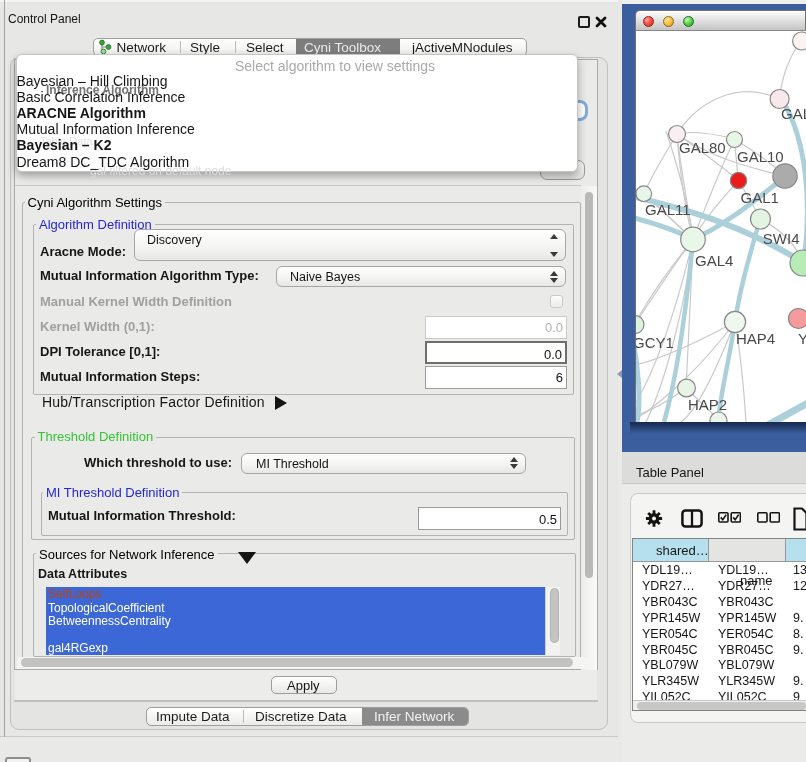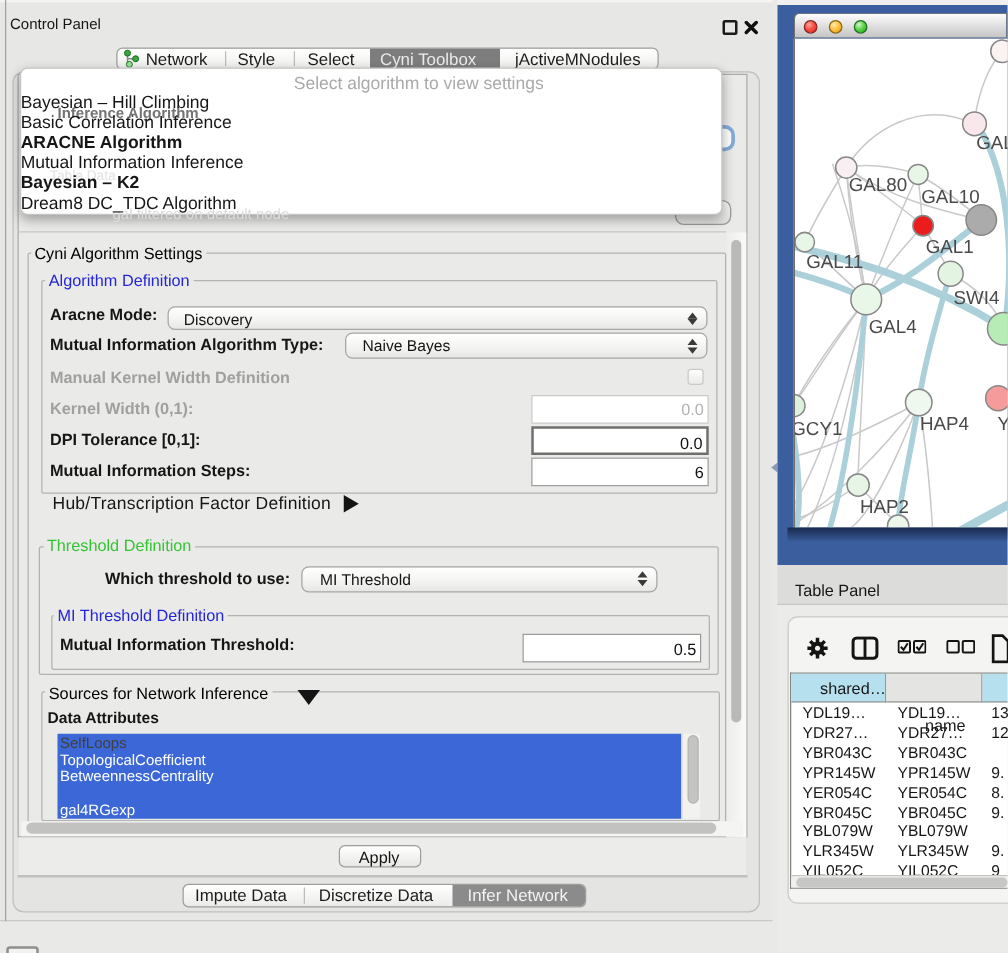--- a/index.html
+++ b/index.html
@@ -78,21 +78,21 @@
 <div style="position:absolute;left:581px;top:186px;width:16px;height:484px;background:linear-gradient(to right,#ececea,#fafaf8);"></div>
 <div style="position:absolute;left:584.5px;top:192px;width:8px;height:386px;border-radius:4px;background:#b9b9b7;"></div>
 
 <div class="gb" style="left:22px;top:202px;width:557px;height:458px;"></div>
 <div class="gl" style="left:24.5px;top:196px;">Cyni Algorithm Settings</div>
 
 <div class="gb" style="left:33px;top:224px;width:539px;height:169px;"></div>
 <div class="gl" style="left:36px;top:218px;color:#2525d8;">Algorithm Definition</div>
 
 <div class="t b" style="left:40px;top:244.5px;">Aracne Mode:</div>
-<div class="combo" style="left:134px;top:245px;width:432px;height:19px;">
+<div class="combo" style="left:134px;top:229px;width:432px;height:32px;">
   <div class="ct">Discovery</div>
   <span class="arr au"></span>
       <span class="arr ad"></span>
 </div>
 <div class="t b" style="left:40px;top:269.4px;">Mutual Information Algorithm Type:</div>
 <div class="combo" style="left:276px;top:266px;width:290px;height:21px;">
   <div class="ct" style="left:13px;">Naive Bayes</div>
   <span class="arr au"></span>
       <span class="arr ad"></span>
 </div>
@@ -119,21 +119,21 @@
 <div class="gb" style="left:41px;top:492px;width:525px;height:42px;"></div>
 <div class="gl" style="left:43px;top:486px;color:#2525d8;">MI Threshold Definition</div>
 <div class="t b" style="left:48px;top:509.3px;">Mutual Information Threshold:</div>
 <div class="field" style="left:418px;top:506.5px;width:143px;height:23px;border:1.5px solid #9a9a98;padding:4px 3px 0 0;">0.5</div>
 
 <div class="gb" style="left:32.5px;top:553px;width:541px;height:102px;"></div>
 <div class="gl" style="left:36px;top:547.5px;">Sources for Network Inference</div>
 <div style="position:absolute;left:238px;top:552px;width:0;height:0;border-top:12px solid #141414;border-left:9px solid transparent;border-right:9px solid transparent;"></div>
 <div class="t b" style="left:38px;top:567.5px;font-size:12.5px;">Data Attributes</div>
 <div style="position:absolute;left:46px;top:587px;width:499px;height:68px;background:#3c67d6;"></div>
-<div class="t" style="left:48px;top:588px;color:#404040;font-size:12px;">SelfLoops</div>
+<div class="t" style="left:48px;top:588px;color:#c2410c;font-size:12px;">SelfLoops</div>
 <div class="t" style="left:48px;top:601.5px;color:#fff;font-size:12px;">TopologicalCoefficient</div>
 <div class="t" style="left:48px;top:615px;color:#fff;font-size:12px;">BetweennessCentrality</div>
 <div class="t" style="left:48px;top:642px;color:#fff;font-size:12px;">gal4RGexp</div>
 <div style="position:absolute;left:545px;top:587px;width:15px;height:68px;background:#f2f2f0;border-left:1px solid #d0d0ce;box-sizing:border-box;"></div>
 <div style="position:absolute;left:549.5px;top:588px;width:9px;height:55px;border-radius:5px;background:#c4c4c2;border:1px solid #b2b2b0;box-sizing:border-box;"></div>
 
 <div style="position:absolute;left:17px;top:657px;width:577px;height:12px;background:#f4f4f2;"></div>
 <div style="position:absolute;left:21px;top:657.5px;width:552px;height:9.5px;border-radius:5px;background:#c2c2c0;"></div>
 
 <div style="position:absolute;left:271px;top:676px;width:66px;height:18px;border:1px solid #9e9e9c;border-radius:5px;background:linear-gradient(#ffffff,#e8e8e6);box-sizing:border-box;"></div>

